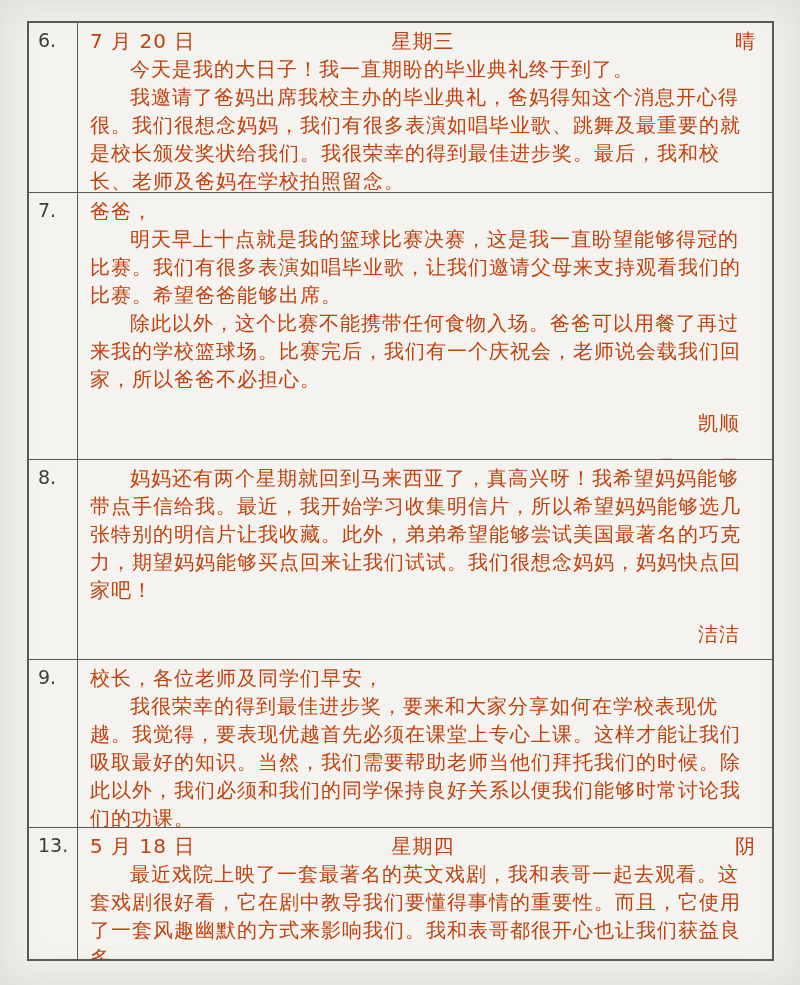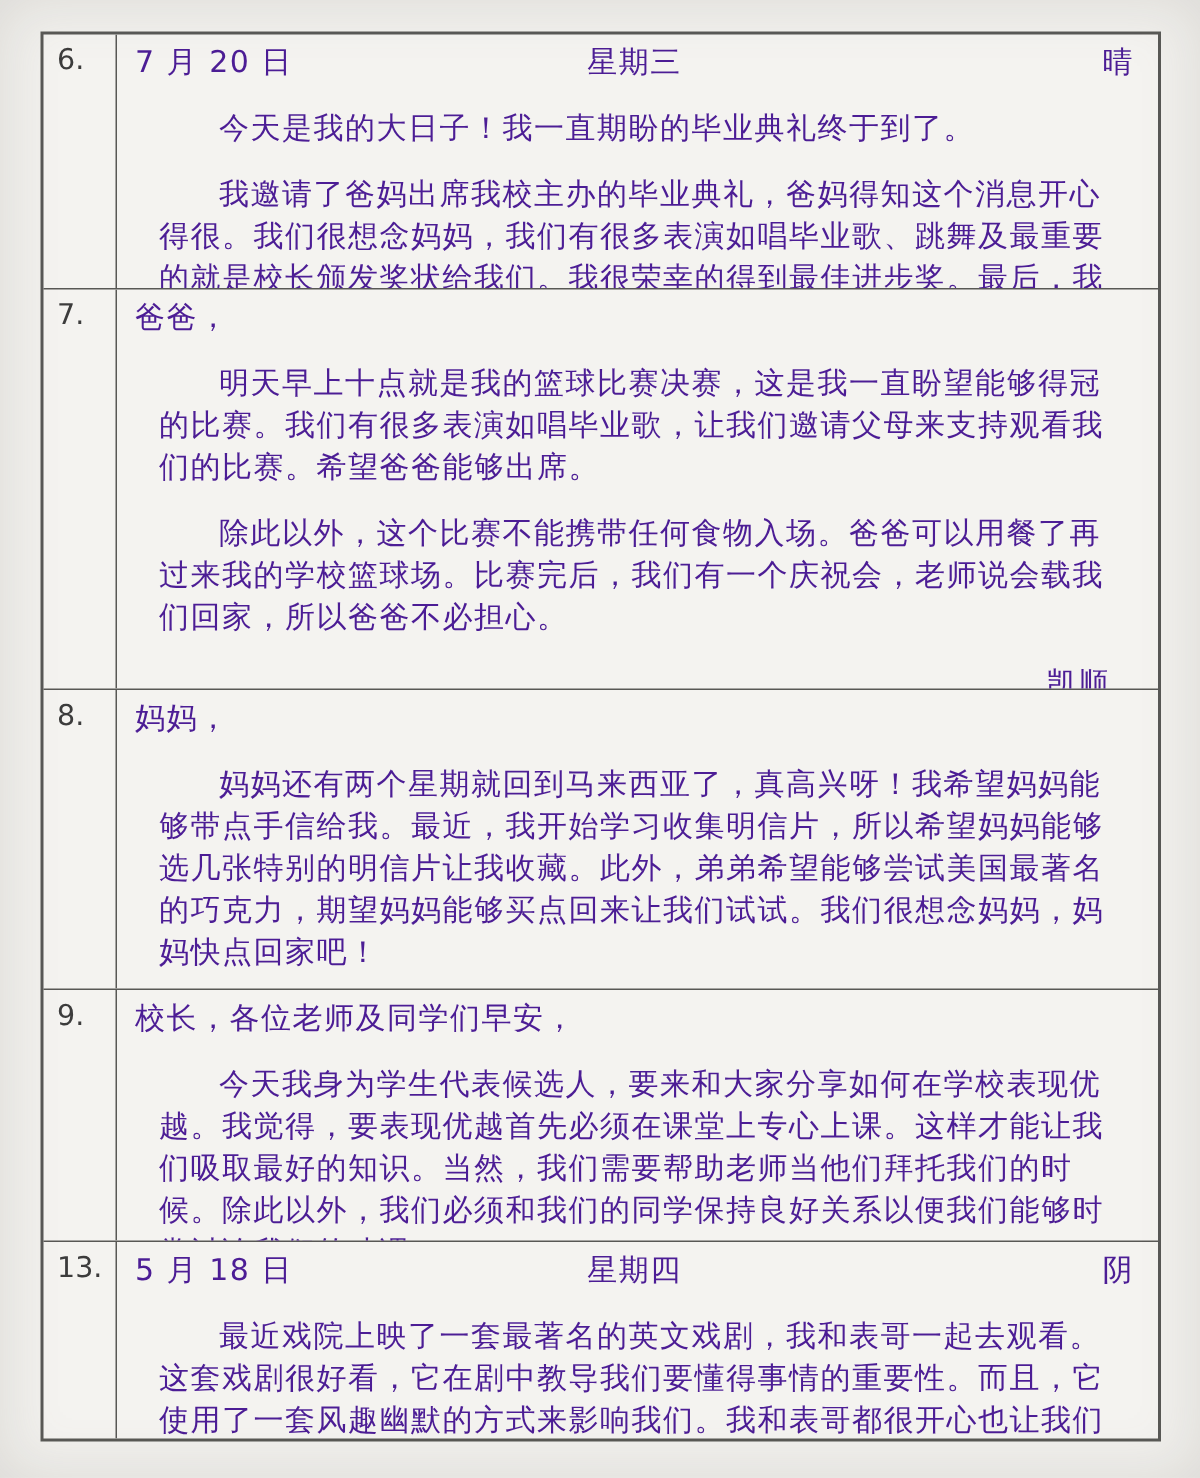--- a/index.html
+++ b/index.html
@@ -55,31 +55,31 @@
     color: #3c3c3c;
     flex-shrink: 0;
   }
   .content-cell {
     flex: 1;
     box-sizing: border-box;
     padding: 4px 16px 0 12px;
     font-size: 20px;
     line-height: 28px;
     letter-spacing: 1px;
-    color: #4c1d95;
+    color: #c2410c;
   }
   .diary-header {
     display: flex;
     align-items: baseline;
   }
   .diary-header .date    { flex: 1; text-align: left; }
   .diary-header .weekday { flex: 0 0 auto; text-align: center; }
   .diary-header .weather { flex: 1; text-align: right; }
   .para {
-    margin: 16px;
+    margin: 0;
     text-indent: 2em;
   }
   .salutation {
     margin: 0;
     text-indent: 0;
   }
   .signature-block { text-align: right; }
   .signature-line  { margin: 16px; }
 </style>
 </head>
@@ -110,33 +110,32 @@
         <p class="signature-line">凯顺</p>
         <p class="signature-line">8 月 18 日</p>
         <p class="signature-line">上午 6 点 40 分</p>
       </div>
     </div>
   </div>
 
   <div class="entry-row row-8">
     <div class="num-cell">8.</div>
     <div class="content-cell">
-      <p class="salutation">妈妈，</p>
       <p class="para">妈妈还有两个星期就回到马来西亚了，真高兴呀！我希望妈妈能够带点手信给我。最近，我开始学习收集明信片，所以希望妈妈能够选几张特别的明信片让我收藏。此外，弟弟希望能够尝试美国最著名的巧克力，期望妈妈能够买点回来让我们试试。我们很想念妈妈，妈妈快点回家吧！</p>
       <div class="signature-block">
         <p class="signature-line">洁洁</p>
       </div>
     </div>
   </div>
 
   <div class="entry-row row-9">
     <div class="num-cell">9.</div>
     <div class="content-cell">
       <p class="salutation">校长，各位老师及同学们早安，</p>
-      <p class="para">今天我身为学生代表候选人，要来和大家分享如何在学校表现优越。我觉得，要表现优越首先必须在课堂上专心上课。这样才能让我们吸取最好的知识。当然，我们需要帮助老师当他们拜托我们的时候。除此以外，我们必须和我们的同学保持良好关系以便我们能够时常讨论我们的功课。</p>
+      <p class="para">我很荣幸的得到最佳进步奖，要来和大家分享如何在学校表现优越。我觉得，要表现优越首先必须在课堂上专心上课。这样才能让我们吸取最好的知识。当然，我们需要帮助老师当他们拜托我们的时候。除此以外，我们必须和我们的同学保持良好关系以便我们能够时常讨论我们的功课。</p>
     </div>
   </div>
 
   <div class="entry-row row-10">
     <div class="num-cell">13.</div>
     <div class="content-cell">
       <div class="diary-header">
         <span class="date">5 月 18 日</span>
         <span class="weekday">星期四</span>
         <span class="weather">阴</span>

